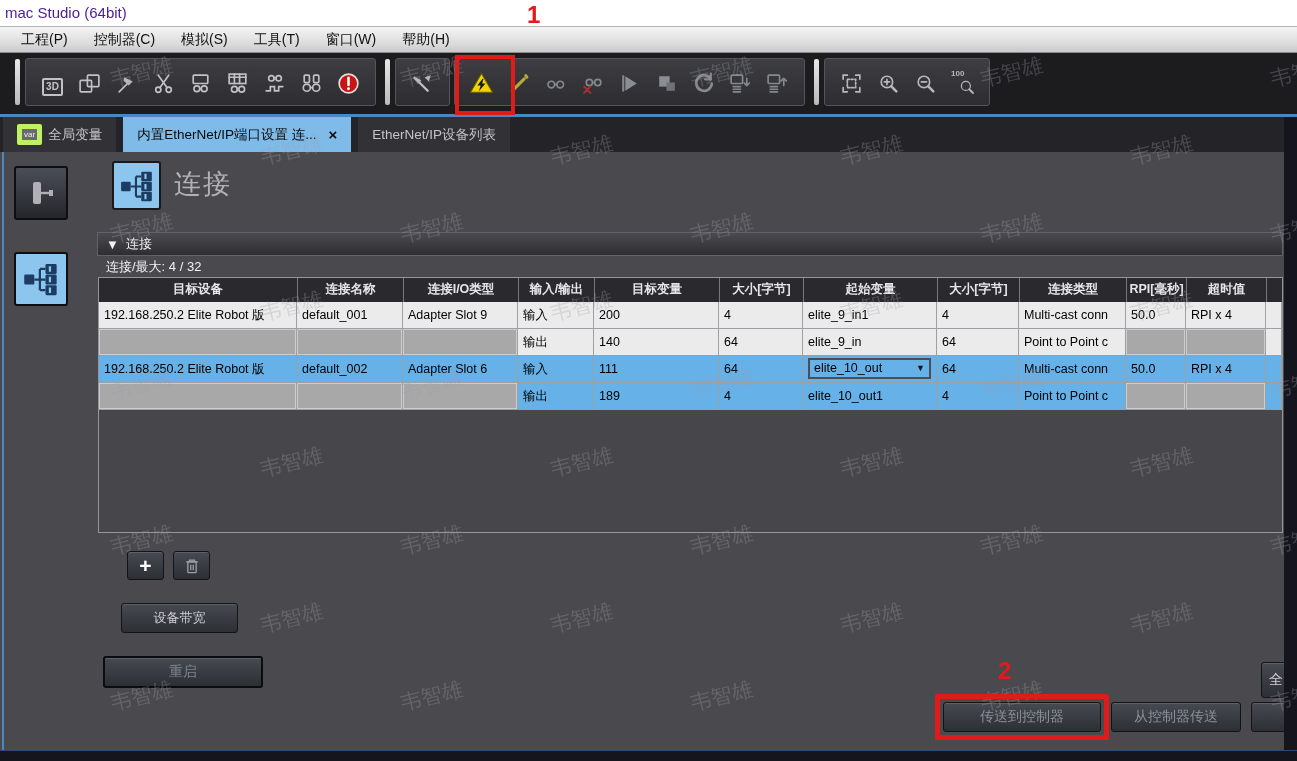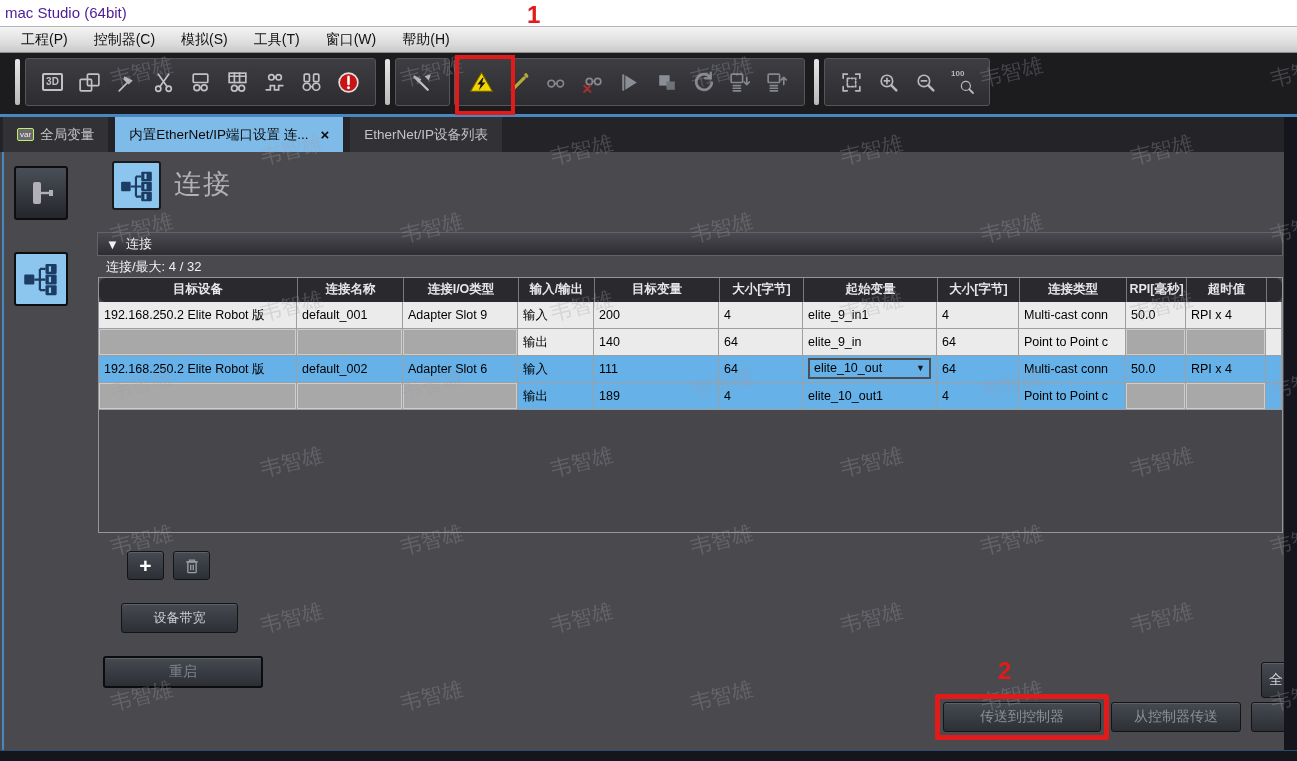--- a/index.html
+++ b/index.html
@@ -10,56 +10,56 @@
   .titlebar .wtitle { position:absolute; left:5px; top:4px; font-size:15px; color:#4c1d95; }
 
   
   .menubar { position:absolute; left:0; top:27px; width:1297px; height:26px; background:linear-gradient(#f5f5f5,#dadada 70%,#c9c9c9); border-bottom:1px solid #8d8d8d; display:flex; align-items:center; padding-left:8px; }
   .menubar .mitem { font-size:14px; color:#111; padding:0 13px; line-height:25px; cursor:default; }
 
   
   .toolbar { position:absolute; left:0; top:53px; width:1297px; height:61px; background:#1c1c1f; display:flex; align-items:flex-start; padding:5px 0 0 10px; }
   .tsep { width:5px; height:46px; background:linear-gradient(#e8e8e8,#b9b9b9); border-radius:2px; margin:1px 5px 0 5px; flex:none; }
   .tgroup { height:48px; background:linear-gradient(#3d3d42,#2c2c31); border:1px solid #55555b; border-radius:3px; display:flex; align-items:center; padding:0 8px; margin-right:4px; flex:none; }
-  .tbtn { width:27px; height:27px; margin:0 5px; display:flex; align-items:center; justify-content:center; position:relative; }
+  .tbtn { width:27px; height:27px; margin:0 5px; display:flex; align-items:flex-end; justify-content:center; position:relative; }
   .tgroup.g1 svg { stroke:#c2c2c6; }
   .tgroup.g3 svg { stroke:#85898f; }
   .tgroup.g4 svg { stroke:#b9b9bd; }
   svg.ic { width:25px; height:25px; fill:none; stroke-width:1.6; stroke-linecap:round; }
   .i3d { border:2px solid #c2c2c6; color:#c2c2c6; font-size:10px; font-weight:bold; padding:2px 2px; border-radius:2px; line-height:10px; }
   .i100wrap { position:relative; width:27px; height:27px; }
   .i100wrap .lbl100 { position:absolute; left:2px; top:0; font-size:8px; color:#b9b9bd; font-weight:bold; }
   .i100wrap svg { position:absolute; right:0; bottom:0; width:18px; height:18px; }
 
   
   .bluebar { position:absolute; left:0; top:114px; width:1297px; height:3px; background:#4a86c0; }
   .tabbar { position:absolute; left:0; top:117px; width:1284px; height:35px; background:#242428; display:flex; align-items:stretch; padding-left:3px; }
   .tab { display:flex; align-items:center; padding:0 14px; margin-right:7px; font-size:13.5px; color:#c4c4c8; background:#323236; cursor:default; }
   .tab.active { background:#7fbbe8; color:#0a0a0a; }
   .tab .close { margin-left:12px; font-weight:bold; font-size:15px; }
-  .varicon { background:#6a6a6e; color:#f0f0f0; font-size:8px; padding:1px 2px; border-radius:2px; margin-right:6px; border:1px solid #bef264; line-height:9px; }
+  .varicon { background:#6a6a6e; color:#f0f0f0; font-size:8px; padding:1px 2px; border-radius:2px; margin-right:6px; border:5px solid #bef264; line-height:9px; }
 
   
   .main { position:absolute; left:0; top:152px; width:1284px; height:598px; background:#4a4a4e; }
   .accent { position:absolute; left:2px; top:152px; width:2px; height:598px; background:#4a86c0; }
 
   .sidebtn { position:absolute; width:54px; height:54px; border:2px solid #0e0e10; border-radius:3px; display:flex; align-items:center; justify-content:center; }
   .sidebtn.dark { left:14px; top:166px; background:linear-gradient(#4a4e56,#24262b); }
   .sidebtn.blue { left:14px; top:252px; background:#8cc6ef; }
 
   .hdricon { position:absolute; left:112px; top:161px; width:49px; height:49px; background:#8cc6ef; border:2px solid #1a1a1c; border-radius:3px; display:flex; align-items:center; justify-content:center; }
   .pagetitle { position:absolute; left:174px; top:166px; font-size:27px; color:#b2b2b6; letter-spacing:2px; }
 
   .sectionbar { position:absolute; left:97px; top:232px; width:1186px; height:24px; background:linear-gradient(#4a4a50,#2d2d32); border:1px solid #626268; color:#f2f2f2; font-size:13px; display:flex; align-items:center; padding-left:8px; gap:7px; }
   .countline { position:absolute; left:106px; top:258px; font-size:13px; color:#f2f2f2; }
 
   
   .tablewrap { position:absolute; left:98px; top:277px; width:1185px; height:256px; border:1px solid #95959a; background:#47474b; overflow:hidden; }
   .thead, .trow { display:grid; grid-template-columns:198px 106px 115px 76px 125px 84px 134px 82px 107px 60px 80px minmax(0,1fr); }
-  .thead { height:24px; background:#2a2a2e;border-radius:7px; }
+  .thead { height:24px; background:#2a2a2e; }
   .th { color:#e6e6e8; font-size:12.5px; font-weight:bold; text-align:center; line-height:23px; border-left:1px solid #77777c; overflow:hidden; white-space:nowrap; }
   .th.first { border-left:none; }
   .trow { height:27px; }
   .cell { background:#ebebeb; color:#000; font-size:12.5px; line-height:26px; padding:0 5px; border-right:1px solid #9aa0a4; border-bottom:1px solid #9aa0a4; overflow:hidden; white-space:nowrap; }
   .trow.sel .cell { background:#66b1e8; }
   .cell.dis { background:#a8a8a8 !important; box-shadow:inset 0 0 0 1px rgba(235,235,235,.55); }
   .dd { height:21px; margin-top:2px; border:2px solid #4d4d52; display:flex; align-items:center; justify-content:space-between; padding:0 4px; line-height:17px; }
   .dd .dd-arrow { font-size:9px; color:#111; }
 
   

